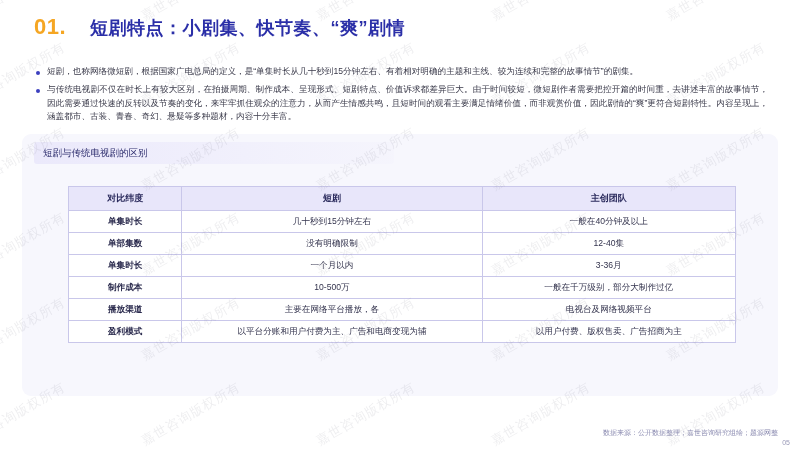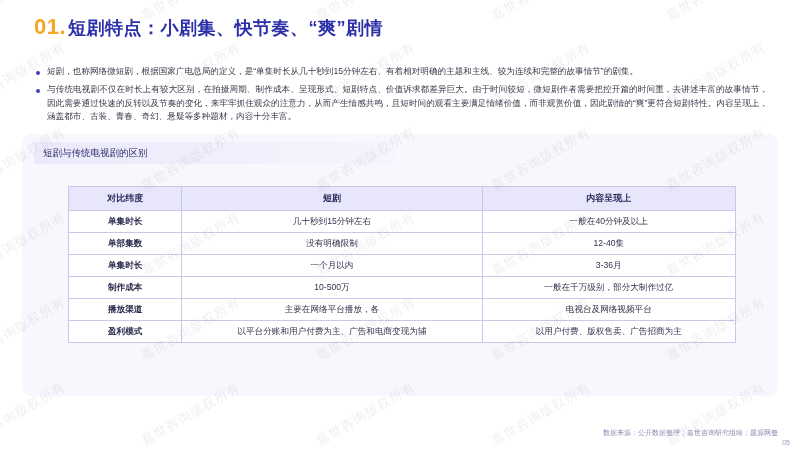--- a/index.html
+++ b/index.html
@@ -33,21 +33,21 @@
     letter-spacing: 1px;
   }
 
   
   .header {
     position: absolute;
     top: 14px;
     left: 34px;
     display: flex;
     align-items: baseline;
-    gap: 2px;
+    gap: 24px;
     z-index: 3;
   }
   .header-num {
     font-size: 22px;
     font-weight: bold;
     color: #f5a623;
     letter-spacing: 0.5px;
   }
   .header-title {
     font-size: 18px;
@@ -202,21 +202,21 @@
   <table>
     <colgroup>
         <col class="c1">
         <col class="c2">
         <col class="c3">
       </colgroup>
     <thead>
       <tr>
         <th>对比纬度</th>
         <th>短剧</th>
-        <th>内容呈现上</th>
+        <th>主创团队</th>
       </tr>
     </thead>
     <tbody>
       <tr>
         <td class="col-dim">单集时长</td>
         <td>几十秒到15分钟左右</td>
         <td>一般在40分钟及以上</td>
       </tr>
       <tr>
         <td class="col-dim">单部集数</td>

